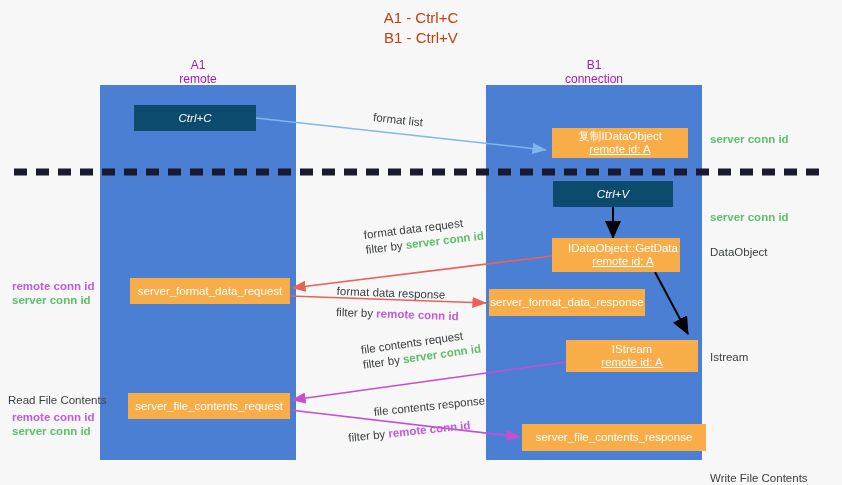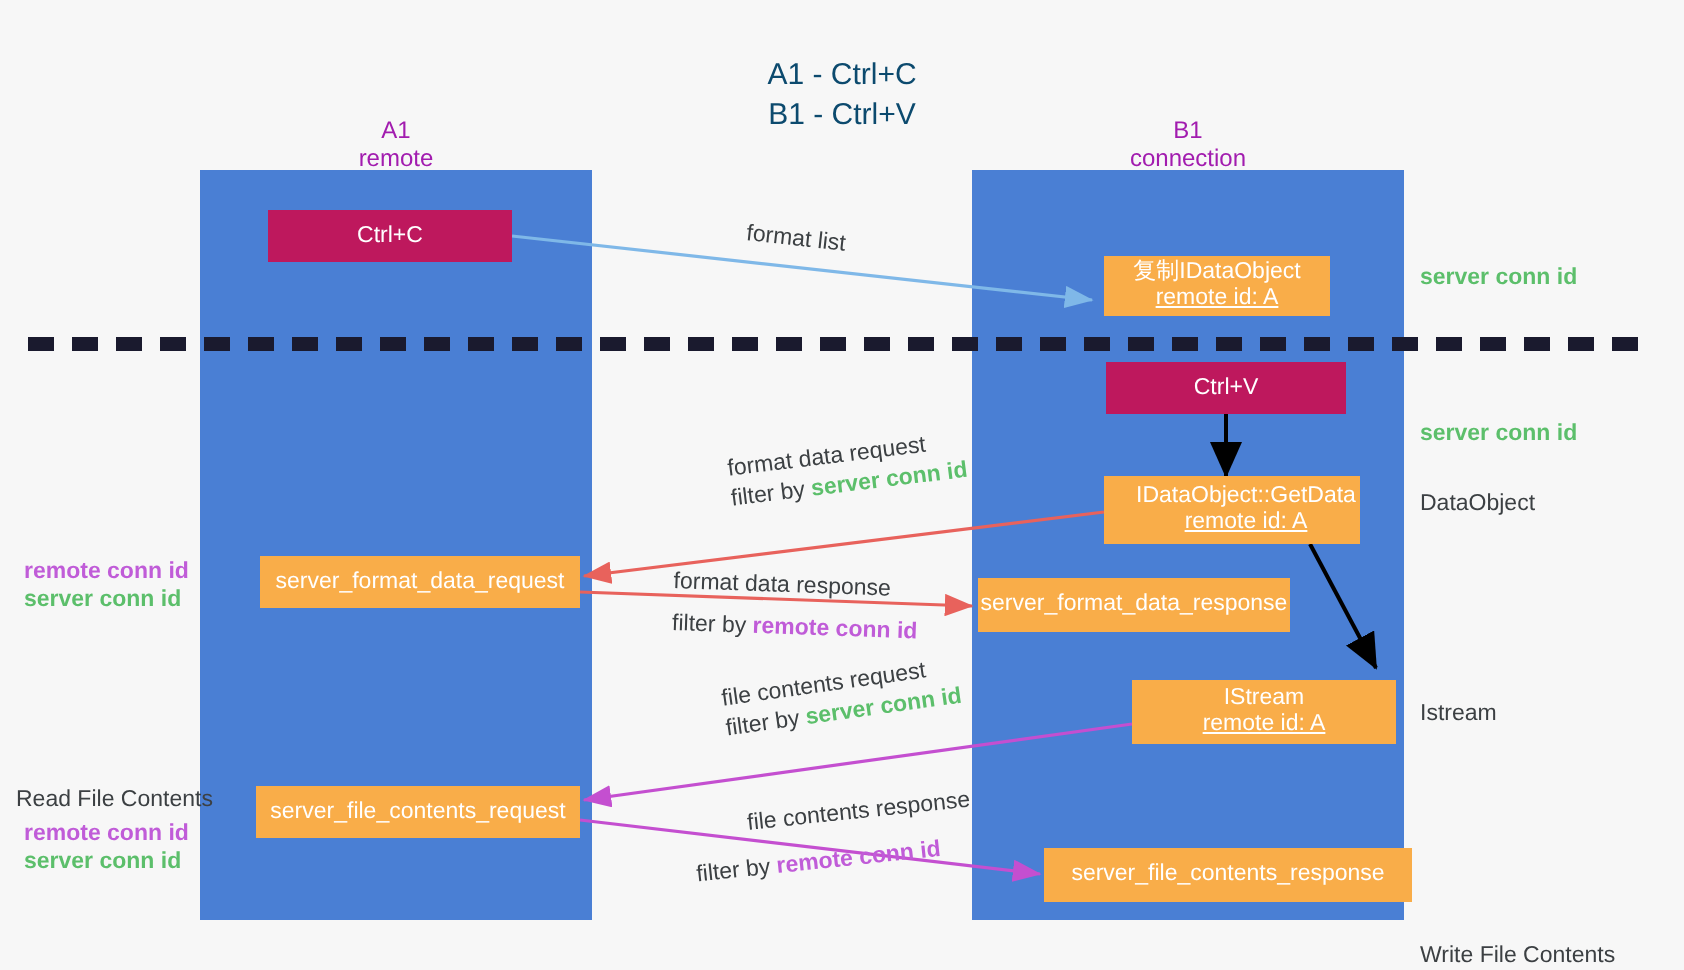--- a/index.html
+++ b/index.html
@@ -9,42 +9,42 @@
     font-family:"Liberation Sans", sans-serif;
     position:relative;
     overflow:hidden;
     color:#3c4043;
   }
   #stage{position:absolute;left:0;top:0;width:842px;height:485px;}
   .abs{position:absolute;}
 
   
   .title{
-    left:0;top:28px;width:842px;text-align:center;
-    font-size:15px;line-height:20px;color:#0c4a6e;
+    left:0;top:8px;width:842px;text-align:center;
+    font-size:15px;line-height:20px;color:#c2410c;
   }
 
   
   .colhead{
     text-align:center;font-size:12px;line-height:14px;color:#a21caf;
   }
 
   
   .lane{background:#4a7fd4;}
 
   
   .box{
     box-sizing:border-box;
     display:flex;flex-direction:column;
     align-items:center;justify-content:center;
     color:#ffffff;font-size:11.5px;line-height:13px;
     text-align:center;
   }
   .box.orange{background:#f9ad49;}
-  .box.green{background:#be185d;}
+  .box.green{background:#0c4a6e;font-style:italic;}
   .box .l2{font-size:11.5px;text-decoration:underline;}
 
   
   .sidelabel{font-size:11.5px;line-height:14px;}
   .green-txt{color:#5cbf6b;font-weight:bold;}
   .magenta-txt{color:#c05cd8;font-weight:bold;}
   .plain-txt{color:#3c4043;}
 
   
   .arrowlabel{
@@ -116,21 +116,21 @@
   </div>
 
   <div class="abs box orange" style="left:130px;top:278px;width:160px;height:26px;">
     <div>server_format_data_request</div>
   </div>
 
   <div class="abs box orange" style="left:128px;top:393px;width:162px;height:26px;">
     <div>server_file_contents_request</div>
   </div>
 
-  <div class="abs box orange" style="left:552px;top:128px;width:113px;height:30px;">
+  <div class="abs box orange" style="left:552px;top:128px;width:136px;height:30px;">
     <div>复制IDataObject</div>
     <div class="l2">remote id: A</div>
   </div>
 
   <div class="abs box green" style="left:553px;top:181px;width:120px;height:26px;">
     <div>Ctrl+V</div>
   </div>
 
   <div class="abs box orange" style="left:552px;top:238px;width:128px;height:34px;padding-left:14px;">
     <div>IDataObject::GetData</div>

